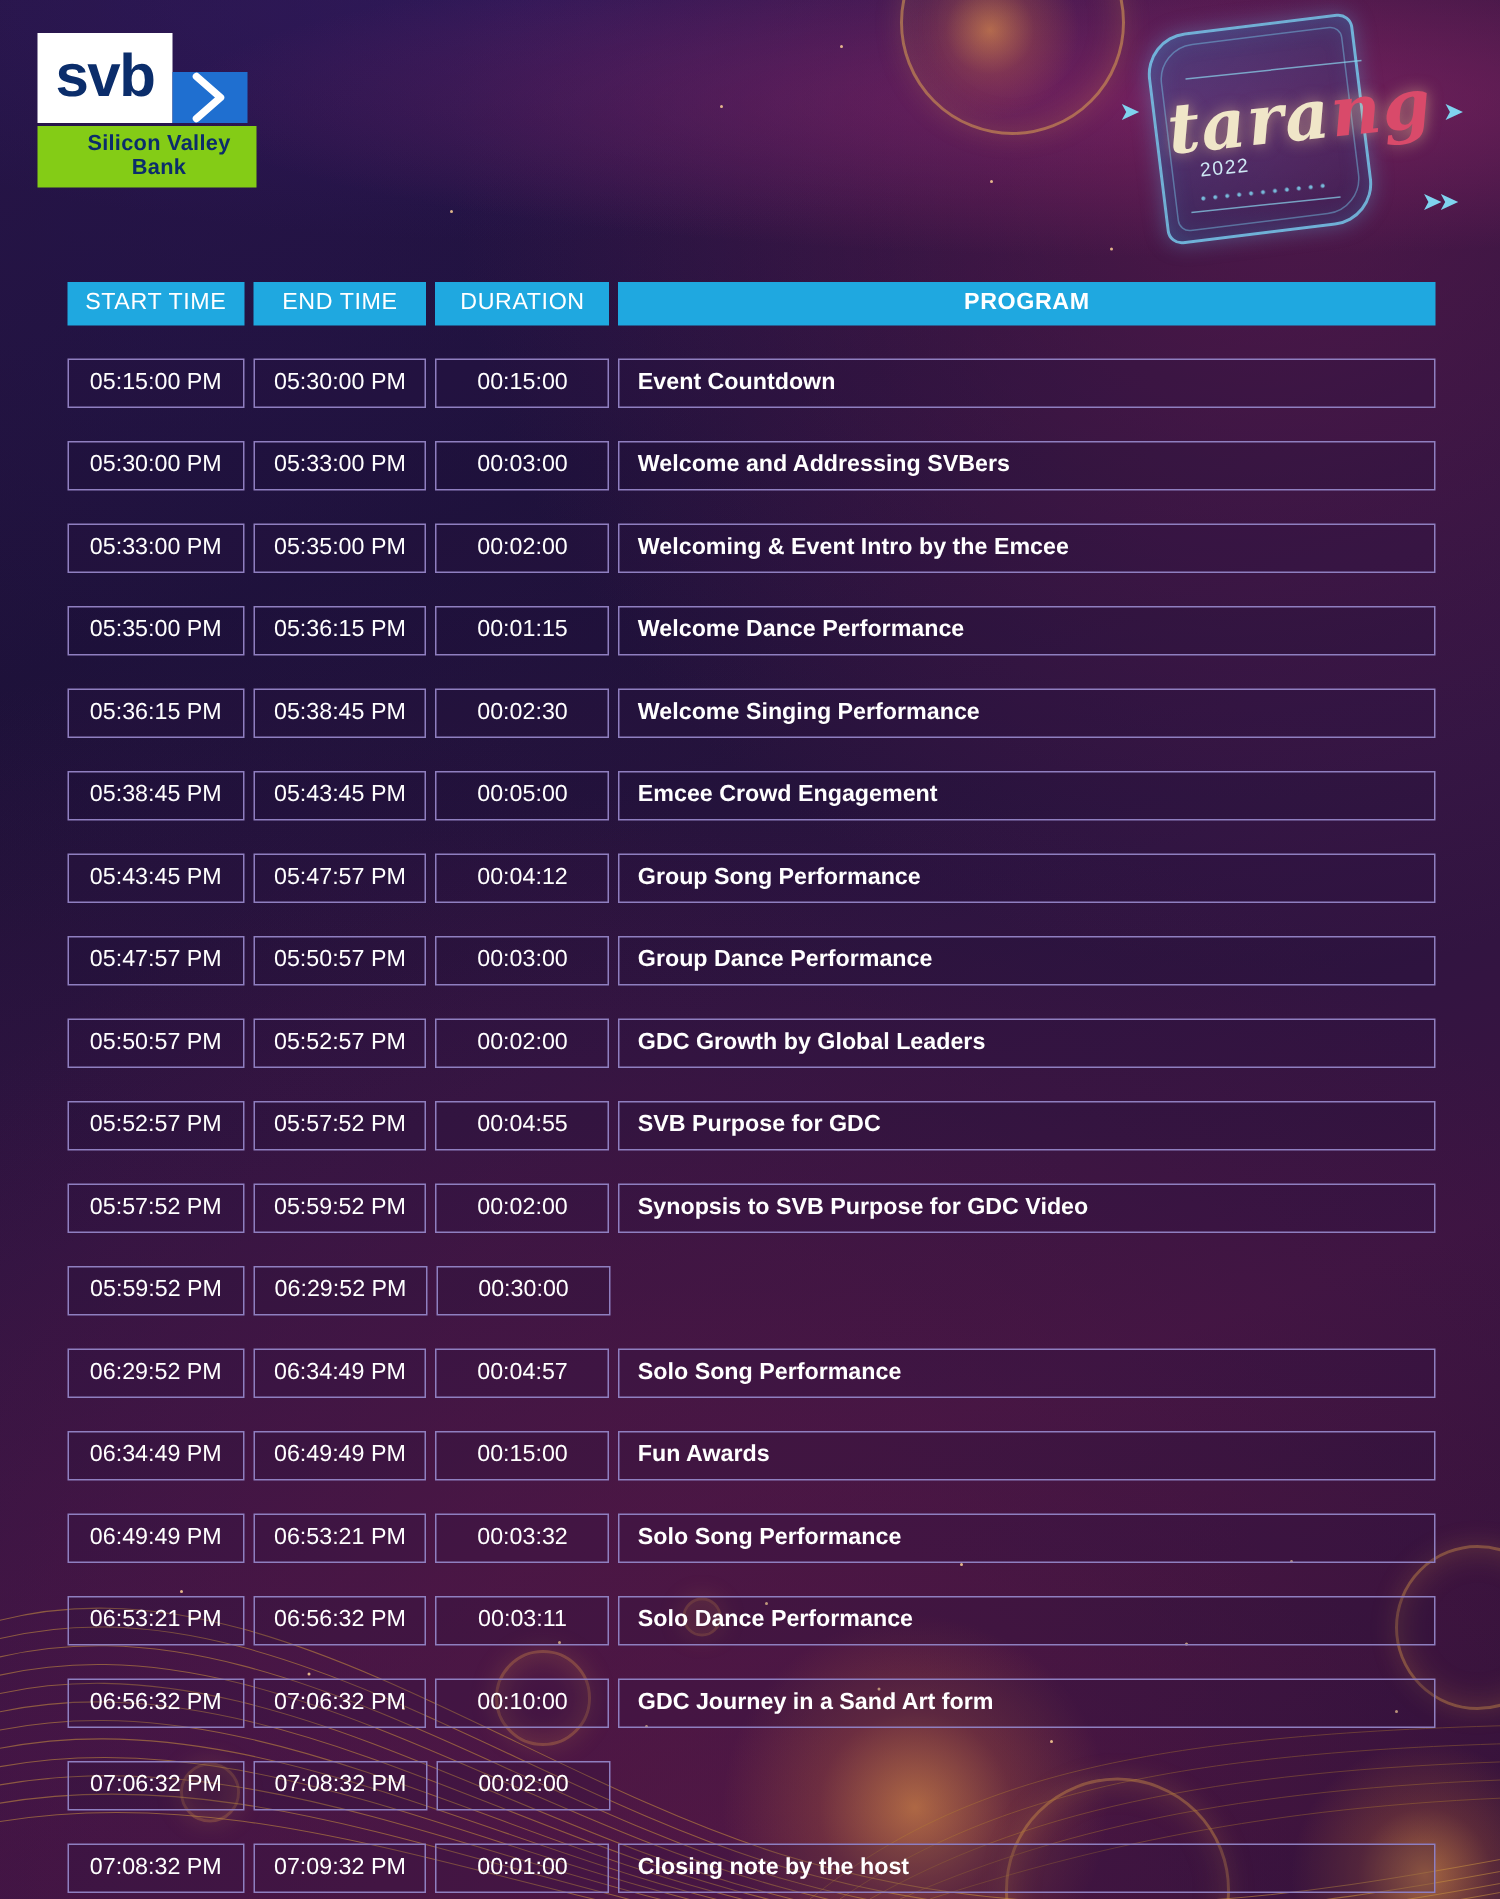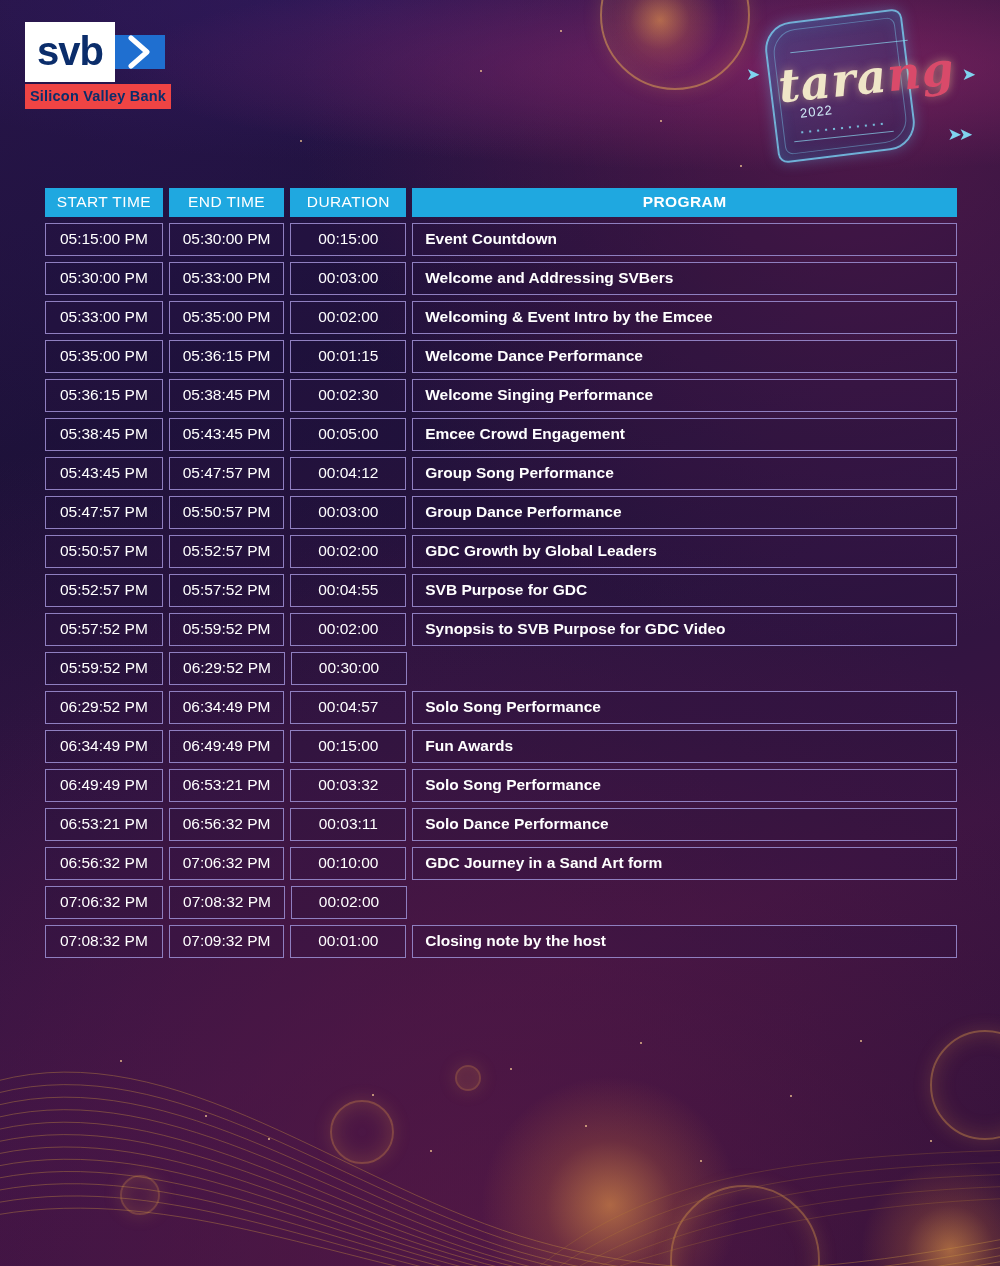--- a/index.html
+++ b/index.html
@@ -49,33 +49,33 @@
     background: radial-gradient(ellipse at 78% 35%, rgba(150,40,110,0.55) 0%, rgba(120,30,90,0) 60%),
                 radial-gradient(ellipse at 35% 0%, rgba(60,30,110,0.45) 0%, rgba(60,30,110,0) 60%);
   }
 
   svg.wave { position: absolute; left: 0; bottom: 0; width: 1000px; height: 330px; }
 
   .speck { position: absolute; width: 2px; height: 2px; border-radius: 50%; background: rgba(255,210,150,0.85); }
 
   
   .logo-wrap { position: absolute; left: 25px; top: 22px; width: 146px; }
-  .logo-row { display: flex; align-items: center; }
+  .logo-row { display: flex; align-items: flex-end; }
   .logo-svb {
     background: #ffffff; color: #0b2d6b; font-weight: bold; font-size: 40px;
     line-height: 1; padding: 9px 12px 11px 12px; letter-spacing: -1px;
     font-family: "Liberation Sans", sans-serif;
   }
   .logo-chev {
     background: #1f6fd0; width: 50px; display: flex; align-items: center; justify-content: center;
   }
   .logo-chev svg { display: block; }
   .logo-name {
-    background: #ef4444; color: #0b2d6b; font-size: 14.5px; font-weight: bold;
-    text-align: center; padding: 4px 0 5px 0; letter-spacing: .2px; margin-top: 2px;
+    background: #84cc16; color: #0b2d6b; font-size: 14.5px; font-weight: bold;
+    text-align: center; padding: 4px 0 5px 16px; letter-spacing: .2px; margin-top: 2px;
   }
 
   
   .tarang {
     position: absolute; right: 28px; top: 8px; width: 230px; height: 155px;
   }
   .tarang .plate {
     position: absolute; left: 28px; top: 8px; width: 140px; height: 140px;
     border: 2px solid rgba(120,200,235,0.85);
     border-radius: 28px 10px 28px 10px;
@@ -128,21 +128,21 @@
     letter-spacing: .4px;
     text-align: center;
     padding: 5px 0 6px 0;
     font-family: "Liberation Sans", sans-serif;
   }
   .c-start { width: 118px; }
   .c-end   { width: 116px; }
   .c-dur   { width: 116px; }
   .c-prog  { width: 546px; font-weight: bold; }
 
-  .row { display: flex; gap: 6px; margin-top: 6px; }
+  .row { display: flex; gap: 6px; margin-top: 22px; }
   .cell {
     border: 1px solid #8f7fc0;
     color: #ffffff;
     font-size: 15.5px;
     padding: 6px 0 7px 0;
     text-align: center;
     background: rgba(30,16,55,0.18);
     font-family: "Liberation Sans", sans-serif;
   }
   .cell.prog { text-align: left; padding-left: 12px; }

